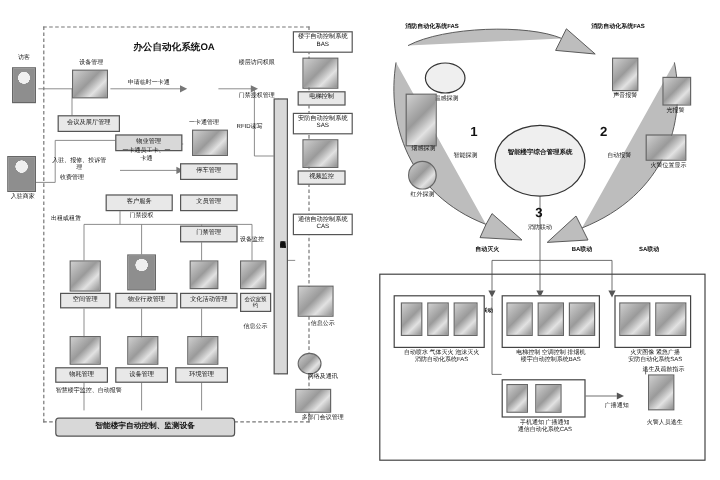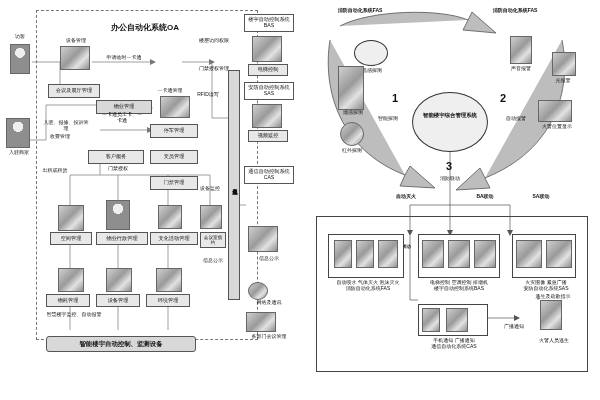--- a/index.html
+++ b/index.html
@@ -1,18 +1,18 @@
 <!DOCTYPE html>
 <html><head>
 <meta charset="utf-8">
 <style>
   html,body{margin:0;padding:0;background:#fff;}
   body{width:600px;height:400px;overflow:hidden;font-family:"Liberation Sans",sans-serif;color:#111;}
   .page{position:relative;width:600px;height:400px;}
-  .panel{position:absolute;top:0;height:343px;}
+  .panel{position:absolute;top:12px;height:343px;}
   #left{left:0;width:300px;}
   #right{left:300px;width:300px;}
 
   
   .bx{position:absolute;box-sizing:border-box;border:1px solid #555;background:#f2f2f2;
       display:flex;align-items:center;justify-content:center;text-align:center;
       font-size:5.2px;line-height:1.15;padding:1px;}
   .bx.dark{background:#d8d8d8;}
   .bx.mid{background:#e8e8e8;}
   .bx.white{background:#fff;}

